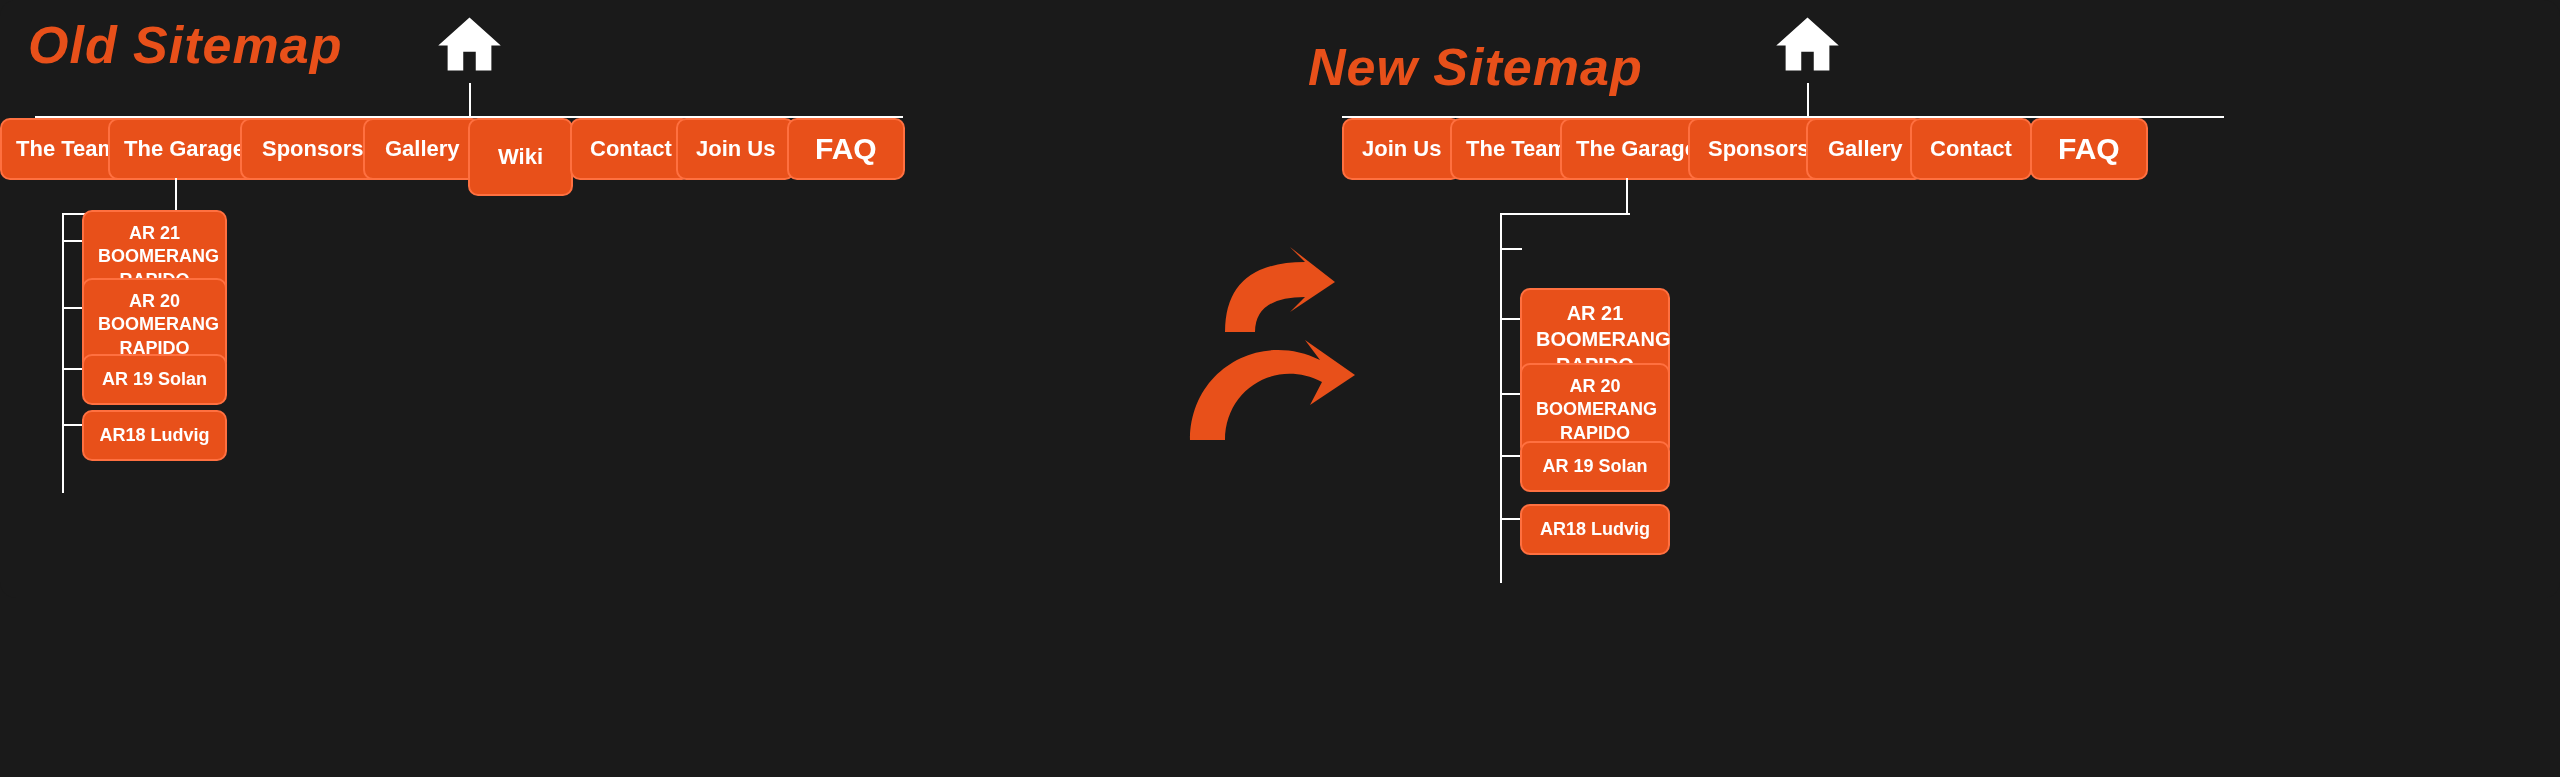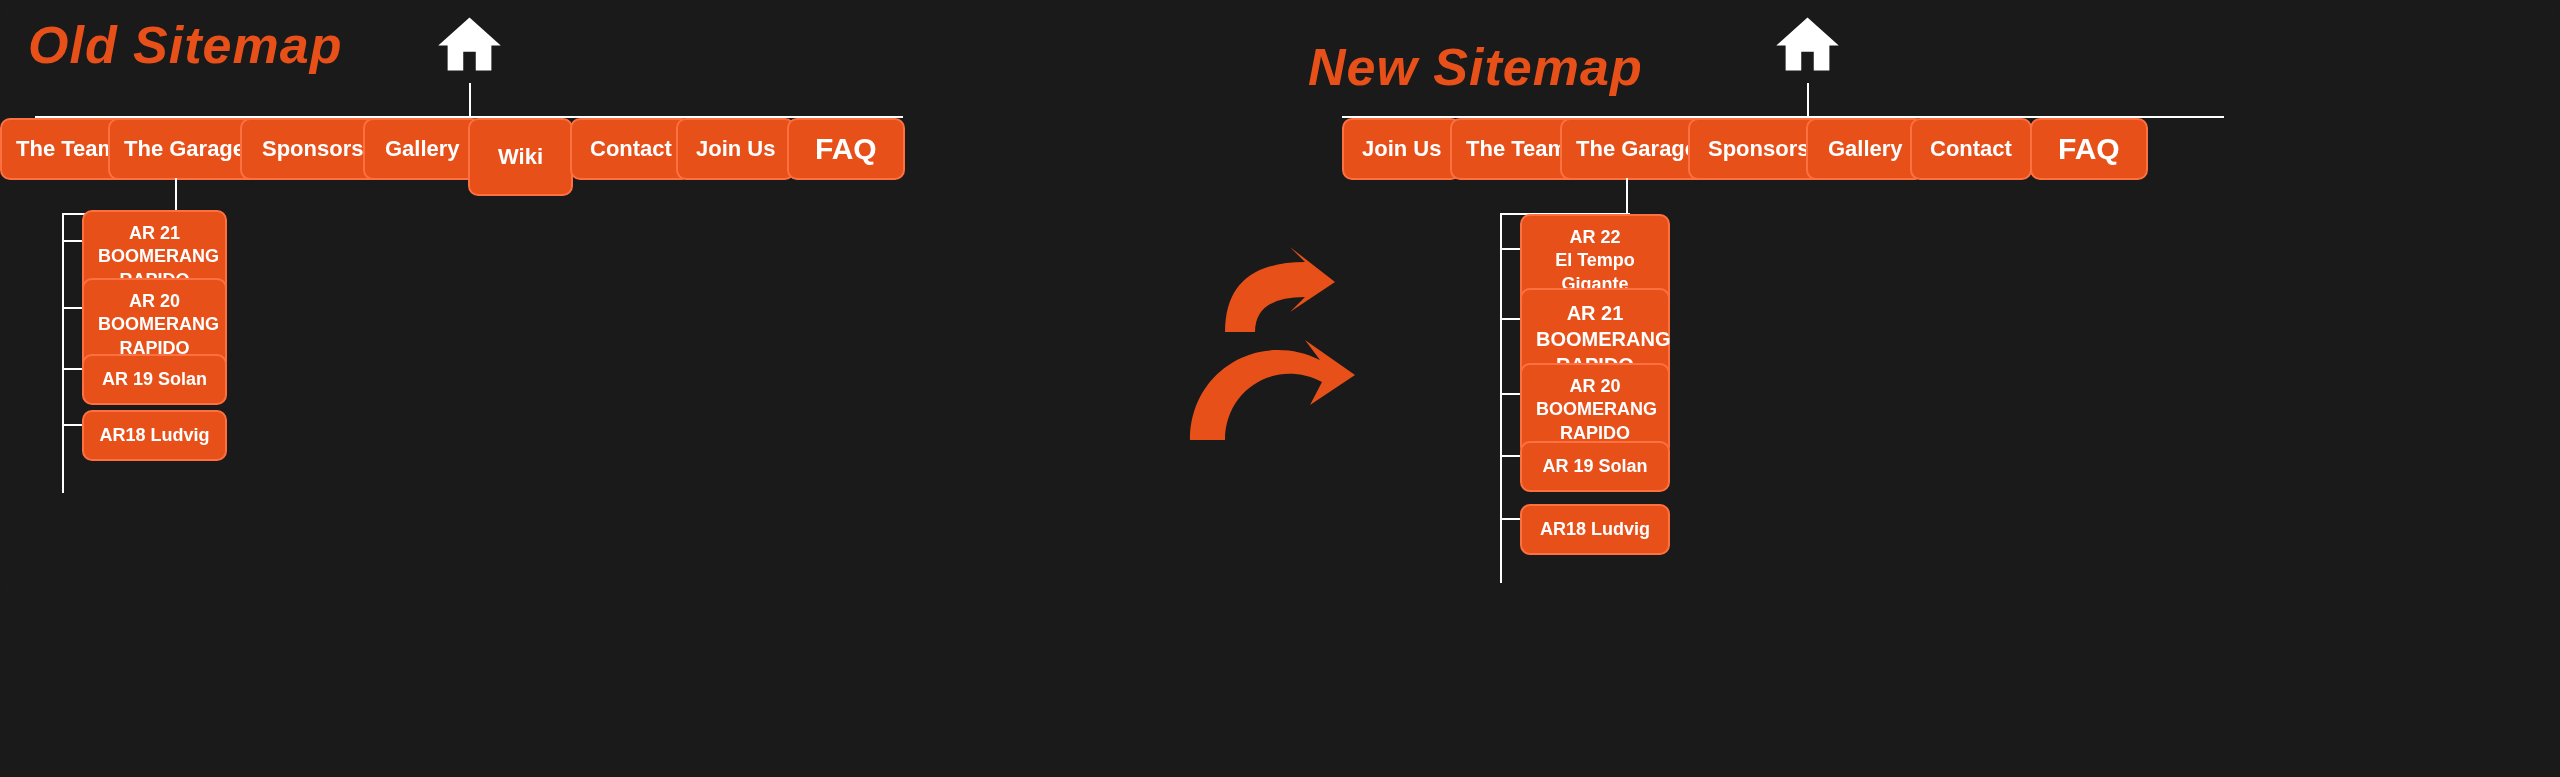--- a/index.html
+++ b/index.html
@@ -145,23 +145,20 @@
       <span>FAQ</span>
     </div>
 
     <div style="position:absolute; left:346px; top:178px; width:2px; height:35px; background:white;"></div>
 
     <div style="position:absolute; left:220px; top:213px; width:2px; height:370px; background:white;"></div>
 
     <div style="position:absolute; left:220px; top:213px; width:130px; height:2px; background:white;"></div>
 
     <div style="position:absolute; left:220px; top:248px; width:22px; height:2px; background:white;"></div>
-    <div style="position:absolute; top:214px; left:240px; background:#e8501a; color:white; border-radius:10px; padding:10px 14px; font-size:18px; font-weight:bold; font-family:Arial,sans-serif; border:2px solid #ff7040; width:150px; text-align:center; line-height:1.3;">
-      <span>AR 22<br>El Tempo<br>Gigante</span>
-    </div>
 
     <div style="position:absolute; left:220px; top:318px; width:22px; height:2px; background:white;"></div>
     <div style="position:absolute; top:288px; left:240px; background:#e8501a; color:white; border-radius:10px; padding:10px 14px; font-size:20px; font-weight:bold; font-family:Arial,sans-serif; border:2px solid #ff7040; width:150px; text-align:center; line-height:1.3;">
       <span>AR 21<br>BOOMERANG<br>RAPIDO</span>
     </div>
 
     <div style="position:absolute; left:220px; top:393px; width:22px; height:2px; background:white;"></div>
     <div style="position:absolute; top:363px; left:240px; background:#e8501a; color:white; border-radius:10px; padding:10px 14px; font-size:18px; font-weight:bold; font-family:Arial,sans-serif; border:2px solid #ff7040; width:150px; text-align:center; line-height:1.3;">
       <span>AR 20<br>BOOMERANG<br>RAPIDO</span>
     </div>

